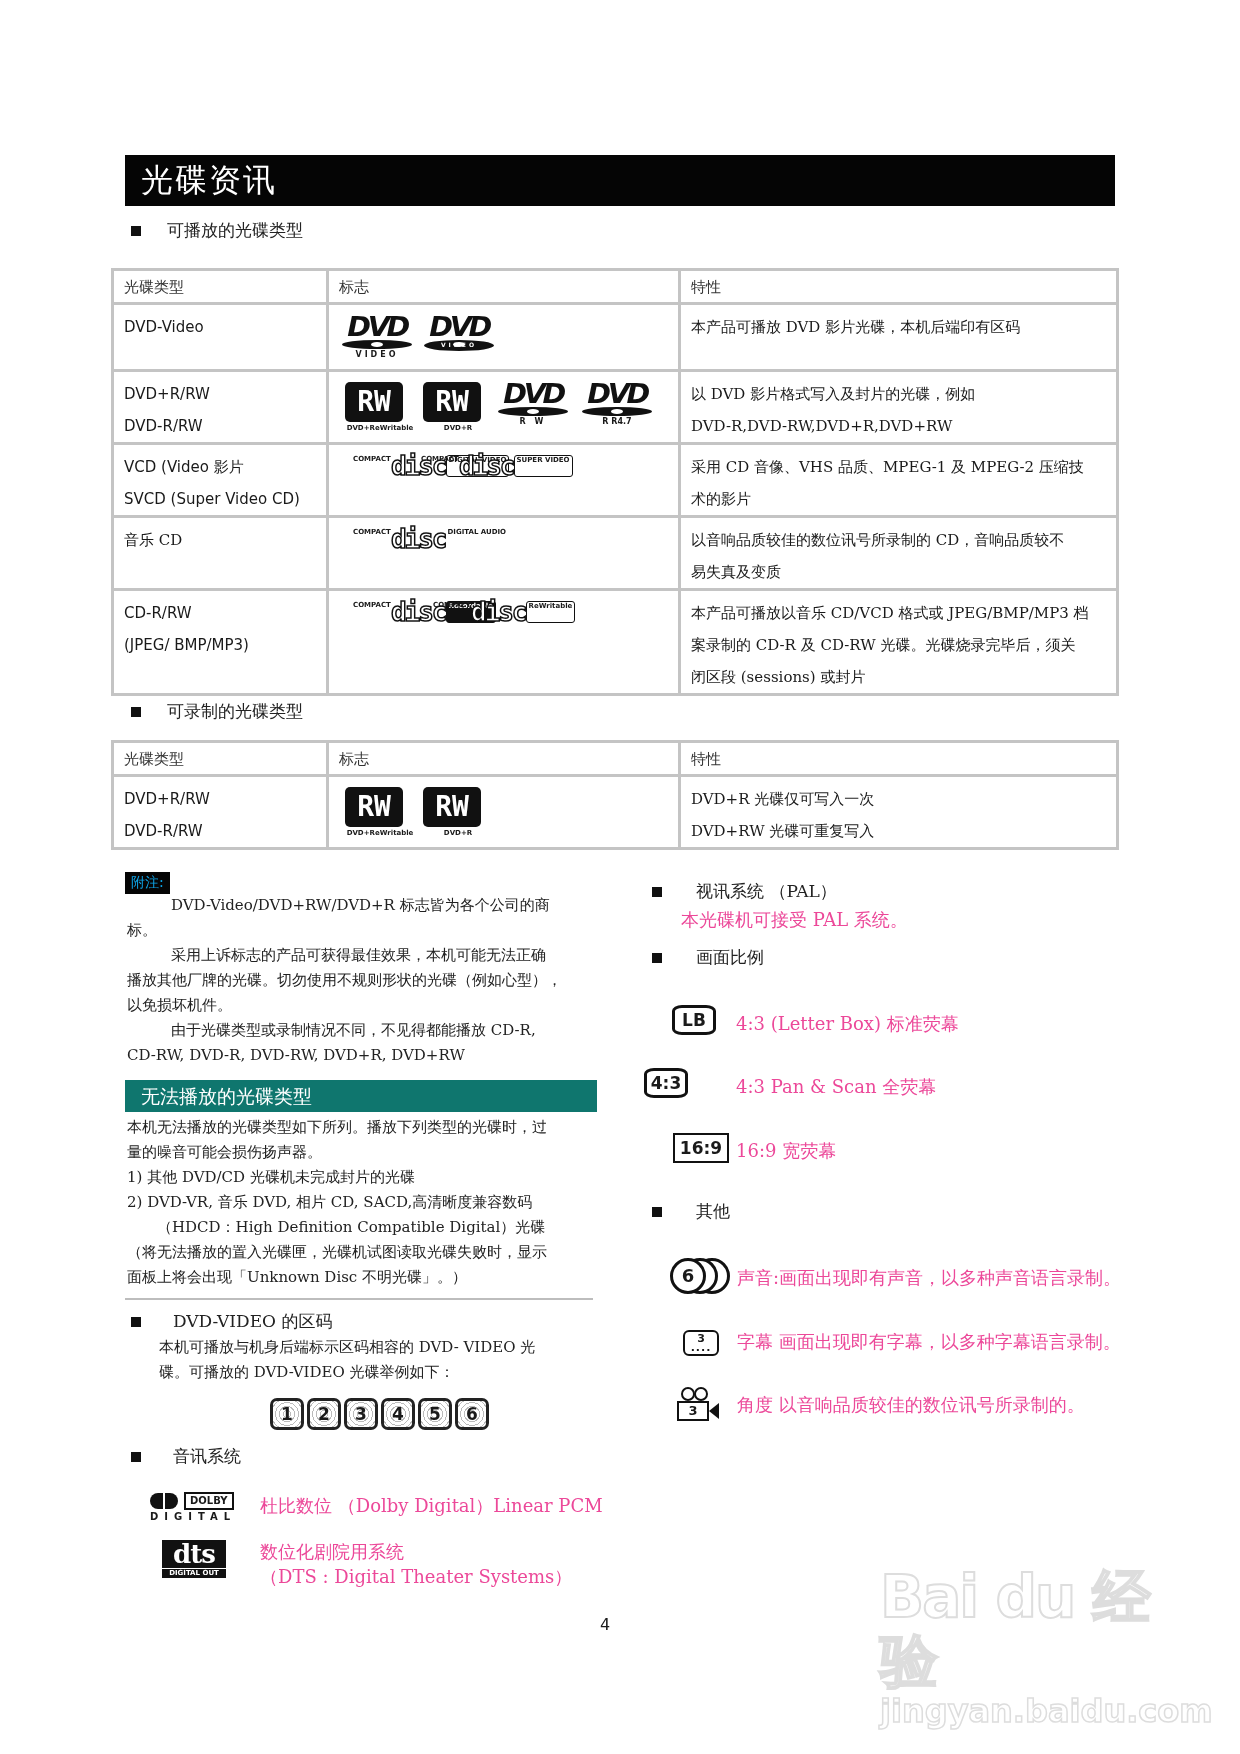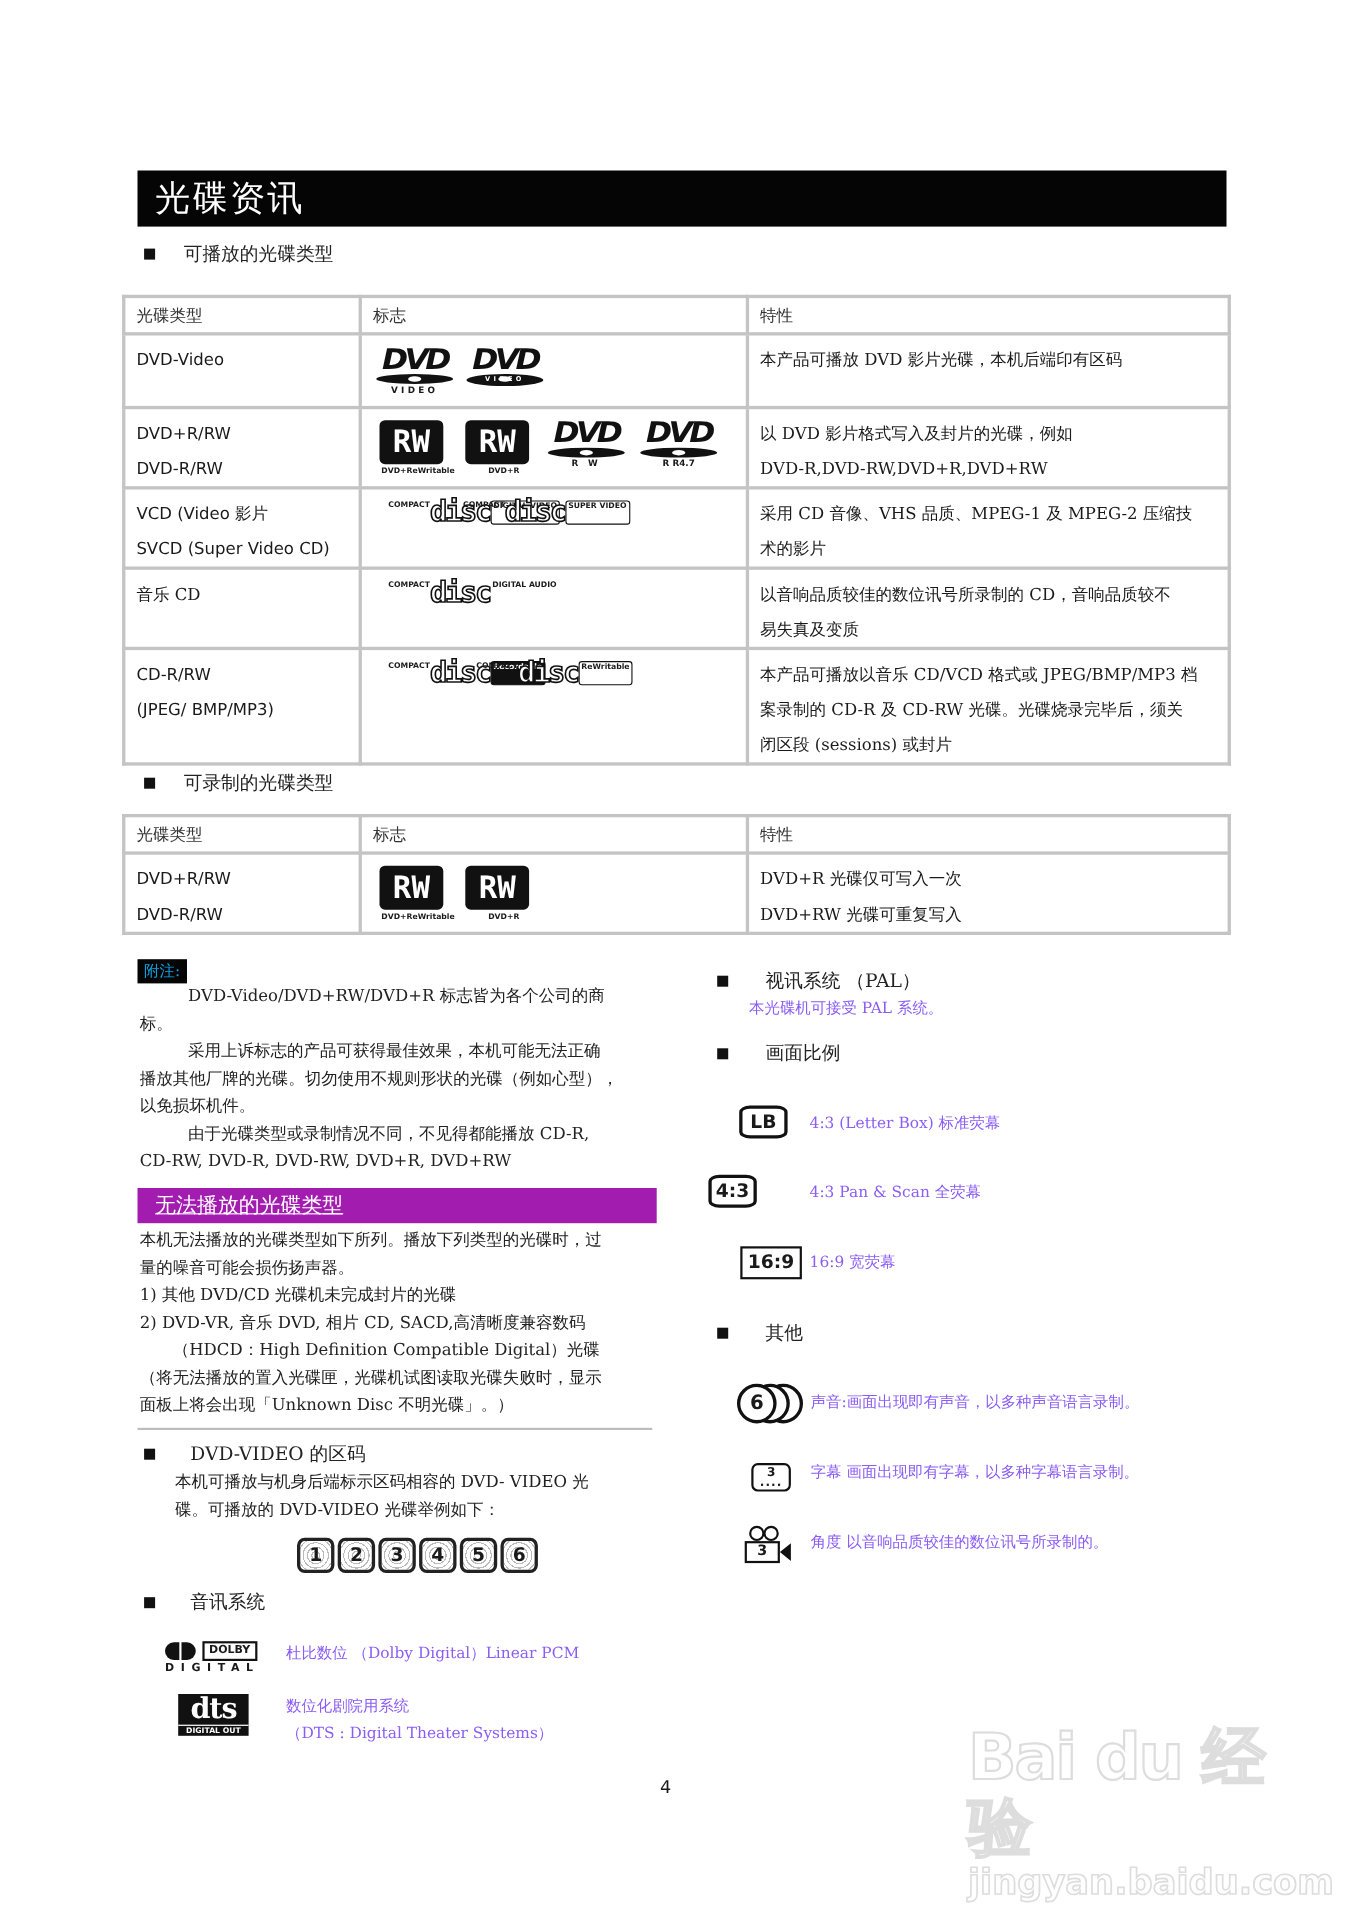--- a/index.html
+++ b/index.html
@@ -37,31 +37,31 @@
     .cd-logo .compact { font-size: 7px; font-weight: bold; line-height: 8px; padding-left: 14px; }
     .cd-logo .word { font-family: "DejaVu Sans Mono", monospace; font-size: 26px; line-height: 22px; color: #fff; -webkit-text-stroke: 1.5px #111; font-weight: bold; letter-spacing: -2px; }
     .cd-logo .tag { font-size: 7px; font-weight: bold; line-height: 9px; border: 1px solid #111; border-radius: 3px; padding: 0 2px; white-space: nowrap; text-align: center; }
     .cd-logo .tag.inv { background: #111; color: #fff; }
     .cd-logo .tag.plain { border: none; }
 
     .note-label { left: 125px; top: 872px; background: #050505; color: #0ea5e9; font-size: 14px; padding: 2px 6px; height: 22px; font-family: "DejaVu Serif", serif; }
     .para { font-size: 15px; line-height: 25px; color: #222; }
     .para .ind { display: inline-block; width: 44px; }
 
-    .subtitle-bar { left: 125px; top: 1080px; width: 472px; height: 32px; background: #a21caf; color: #fff; font-size: 19px; line-height: 32px; padding-left: 16px; font-family: "DejaVu Serif", serif; text-decoration: underline; }
+    .subtitle-bar { left: 125px; top: 1080px; width: 472px; height: 32px; background: #0f766e; color: #fff; font-size: 19px; line-height: 32px; padding-left: 16px; font-family: "DejaVu Serif", serif; }
 
     .hr { left: 125px; top: 1298px; width: 468px; height: 2px; background: #bdbdbd; }
 
     .region { display: inline-flex; align-items: center; justify-content: center; width: 34px; height: 32px; border: 3px solid #222; border-radius: 7px; margin-right: 3px; font-weight: bold; font-size: 17px; background: repeating-radial-gradient(circle at 50% 50%, #fff 0 3px, #bbb 3px 4px); }
 
     .aspect-icon { display: inline-flex; align-items: center; justify-content: center; font-weight: bold; font-size: 17px; height: 30px; }
     .aspect-icon.tv { width: 44px; border: 3px solid #111; border-radius: 10px / 6px; }
     .aspect-icon.rect { width: 56px; border: 2px solid #111; }
 
-    .feature-text { font-size: 14px; color: #8b5cf6; }
+    .feature-text { font-size: 18px; color: #ec4899; }
     .icon-6 { width: 64px; height: 40px; position: relative; }
     .icon-6 .c { position: absolute; top: 0; width: 36px; height: 36px; border: 3px solid #111; border-radius: 50%; background: #fff; }
     .icon-6 .c .n { position: absolute; inset: 0; text-align: center; line-height: 30px; font-weight: bold; font-size: 18px; }
 
     .sub-icon { width: 36px; height: 26px; border: 2.5px solid #111; border-radius: 6px; text-align: center; font-size: 11px; font-weight: bold; line-height: 12px; padding-top: 1px; }
 
     .dolby { display: flex; flex-direction: column; width: 86px; }
     .dolby .top { display: flex; align-items: center; gap: 2px; }
     .dolby .dd { width: 13px; height: 16px; background: #111; border-radius: 0 8px 8px 0; }
     .dolby .dd.l { border-radius: 8px 0 0 8px; }

